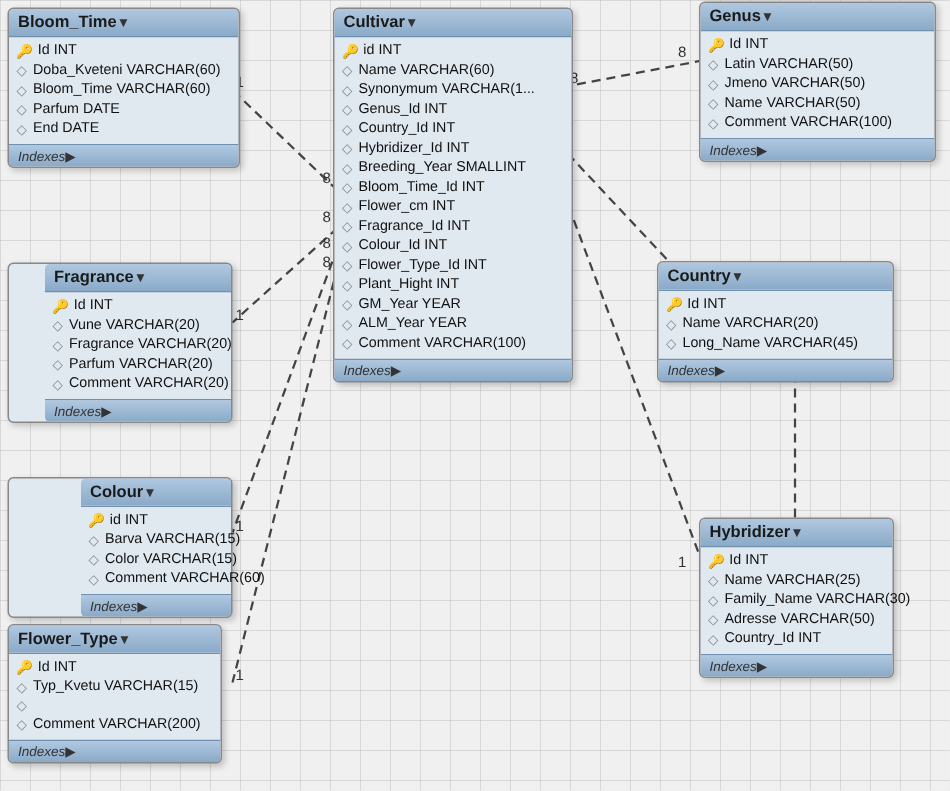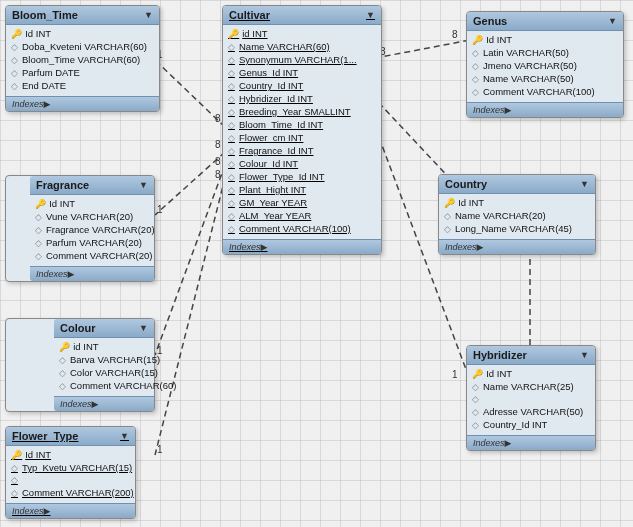--- a/index.html
+++ b/index.html
@@ -28,21 +28,21 @@
       border-radius: 4px;
       min-width: 130px;
       box-shadow: 2px 2px 4px rgba(0,0,0,0.2);
     }
     .table-header {
       background: linear-gradient(180deg, #b0c8e0 0%, #8aaac8 100%);
       border-radius: 3px 3px 0 0;
       padding: 3px 6px;
       display: flex;
       align-items: center;
-      justify-content: space-between;
+      justify-content: flex-start;
       border-bottom: 1px solid #7090b0;
     }
     .table-header-title {
       font-weight: bold;
       font-size: 11px;
       color: #1a1a1a;
     }
     .table-header-icon {
       font-size: 9px;
       color: #333;
@@ -227,21 +227,21 @@
           <span class="fk-icon">◇</span>
           <span class="field-text">Comment VARCHAR(60)</span>
         </div>
     </div>
     <div class="table-footer">
       <span class="footer-text">Indexes</span>
       <span class="footer-arrow">▶</span>
     </div>
   </div>
 
-  <div class="table-box" style="left:5px;top:426px;width:131px;text-decoration:underline;">
+  <div class="table-box" style="left:5px;top:416px;width:143px;">
     <div class="table-header">
       <span class="table-header-title">Flower_Type</span>
       <span class="table-header-icon">▼</span>
     </div>
     <div class="table-body">
       <div class="table-row">
           <span class="pk-icon">🔑</span>
           <span class="field-text">Id INT</span>
         </div>
       <div class="table-row">
@@ -255,21 +255,21 @@
           <span class="fk-icon">◇</span>
           <span class="field-text">Comment VARCHAR(200)</span>
         </div>
     </div>
     <div class="table-footer">
       <span class="footer-text">Indexes</span>
       <span class="footer-arrow">▶</span>
     </div>
   </div>
 
-  <div class="table-box" style="left:222px;top:5px;width:160px;text-decoration:underline;">
+  <div class="table-box" style="left:222px;top:5px;width:160px;">
     <div class="table-header">
       <span class="table-header-title">Cultivar</span>
       <span class="table-header-icon">▼</span>
     </div>
     <div class="table-body">
       <div class="table-row">
           <span class="pk-icon">🔑</span>
           <span class="field-text">id INT</span>
         </div>
       <div class="table-row">
@@ -332,21 +332,21 @@
           <span class="fk-icon">◇</span>
           <span class="field-text">Comment VARCHAR(100)</span>
         </div>
     </div>
     <div class="table-footer">
       <span class="footer-text">Indexes</span>
       <span class="footer-arrow">▶</span>
     </div>
   </div>
 
-  <div class="table-box" style="left:466px;top:11px;width:158px;">
+  <div class="table-box" style="left:466px;top:1px;width:158px;">
     <div class="table-header">
       <span class="table-header-title">Genus</span>
       <span class="table-header-icon">▼</span>
     </div>
     <div class="table-body">
       <div class="table-row">
           <span class="pk-icon">🔑</span>
           <span class="field-text">Id INT</span>
         </div>
       <div class="table-row">
@@ -406,20 +406,21 @@
       <div class="table-row">
           <span class="pk-icon">🔑</span>
           <span class="field-text">Id INT</span>
         </div>
       <div class="table-row">
           <span class="fk-icon">◇</span>
           <span class="field-text">Name VARCHAR(25)</span>
         </div>
       <div class="table-row">
           <span class="fk-icon">◇</span>
+          <span class="field-text">Family_Name VARCHAR(30)</span>
         </div>
       <div class="table-row">
           <span class="fk-icon">◇</span>
           <span class="field-text">Adresse VARCHAR(50)</span>
         </div>
       <div class="table-row">
           <span class="fk-icon">◇</span>
           <span class="field-text">Country_Id INT</span>
         </div>
     </div>

